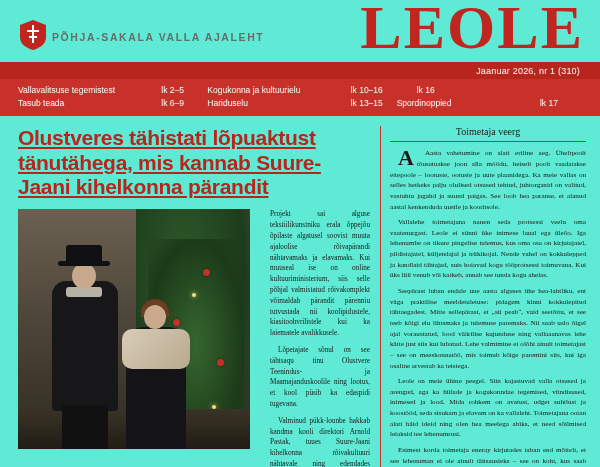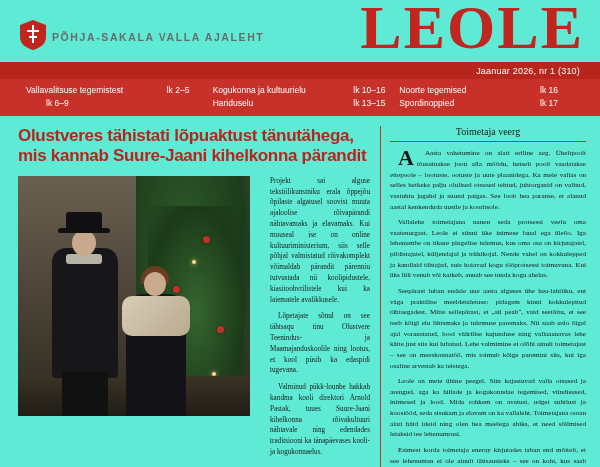--- a/index.html
+++ b/index.html
@@ -58,21 +58,21 @@
 
   
   .indexstrip{
     background:#c8312a;
     color:#fff;
     padding:5px 14px 6px 18px;
     font-family:"Liberation Sans", sans-serif;
     font-size:8.5px;
     line-height:1.55;
   }
-  .index-row{display:flex;margin-left:8px;}
+  .index-row{display:flex;}
   .index-col{display:flex;flex:1;}
   .index-label{flex:1;white-space:nowrap;}
   .index-pages{width:46px;text-align:left;white-space:nowrap;padding-left:20px;}
 
   
   .content{
     position:relative;
     padding:10px 14px 0 18px;
     display:flex;
     gap:10px;
@@ -80,25 +80,26 @@
   .left-col{width:352px;}
   .right-col{
     width:198px;
     border-left:1px solid #c8312a;
     padding-left:9px;
   }
 
   .headline{
     font-family:"Liberation Sans", sans-serif;
     font-weight:bold;
-    font-size:17px;
+    font-size:21px;
     line-height:1.16;
     color:#b8251d;
     letter-spacing:-.3px;
     margin:0 0 10px 0;
+    text-decoration:underline;
   }
 
   .photo-area{
     position:relative;
     display:flex;
     gap:20px;
   }
   .photo{
     width:232px;height:240px;
     background:#1d2b18;
@@ -187,26 +188,26 @@
     <div class="index-row">
       <div class="index-col">
         <span class="index-label">Vallavalitsuse tegemistest</span>
         <span class="index-pages">lk 2–5</span>
       </div>
       <div class="index-col">
         <span class="index-label">Kogukonna ja kultuurielu</span>
         <span class="index-pages">lk 10–16</span>
       </div>
       <div class="index-col">
-        <span class="index-label">Noorte tegemised</span>
         <span class="index-pages">lk 16</span>
       </div>
     </div>
     <div class="index-row">
       <div class="index-col">
+        <span class="index-label">Tasub teada</span>
         <span class="index-pages">lk 6–9</span>
       </div>
       <div class="index-col">
         <span class="index-label">Hariduselu</span>
         <span class="index-pages">lk 13–15</span>
       </div>
       <div class="index-col">
         <span class="index-label">Spordinoppied</span>
         <span class="index-pages">lk 17</span>
       </div>

